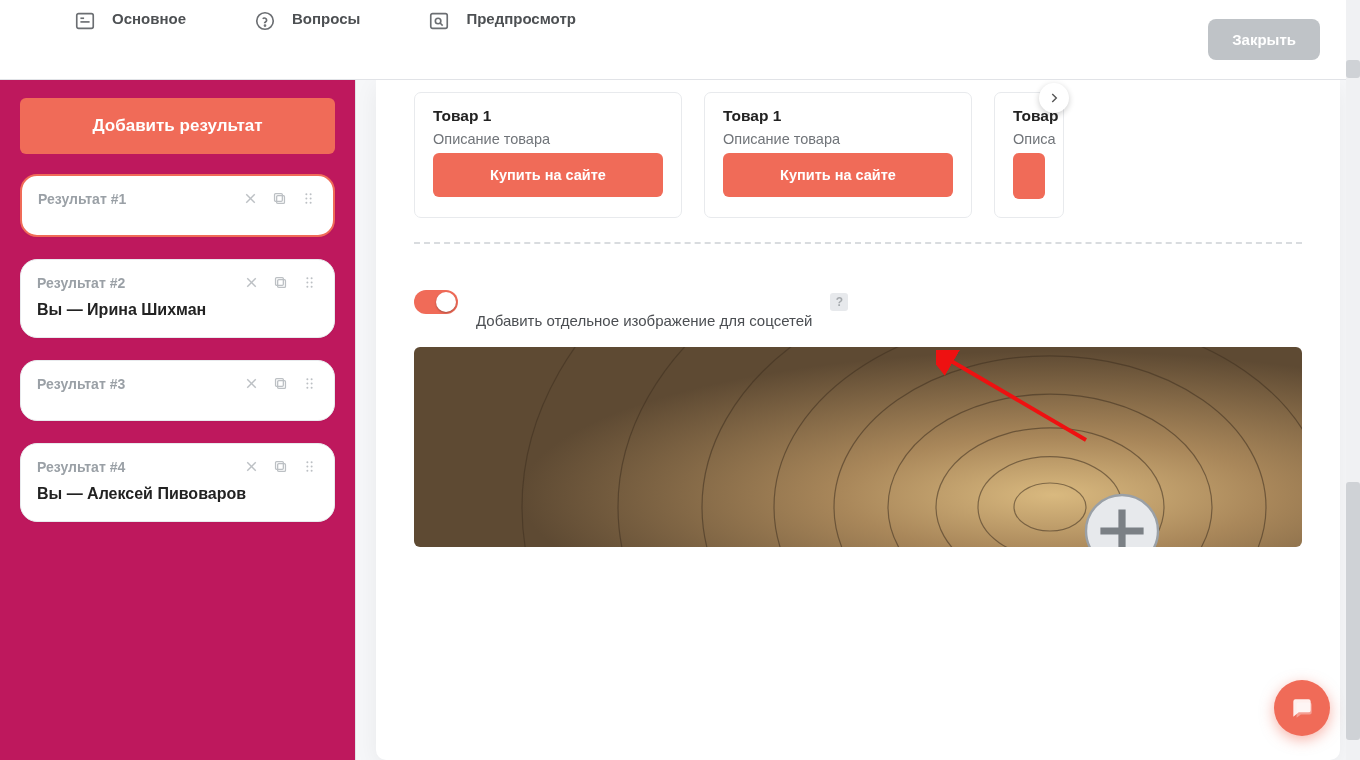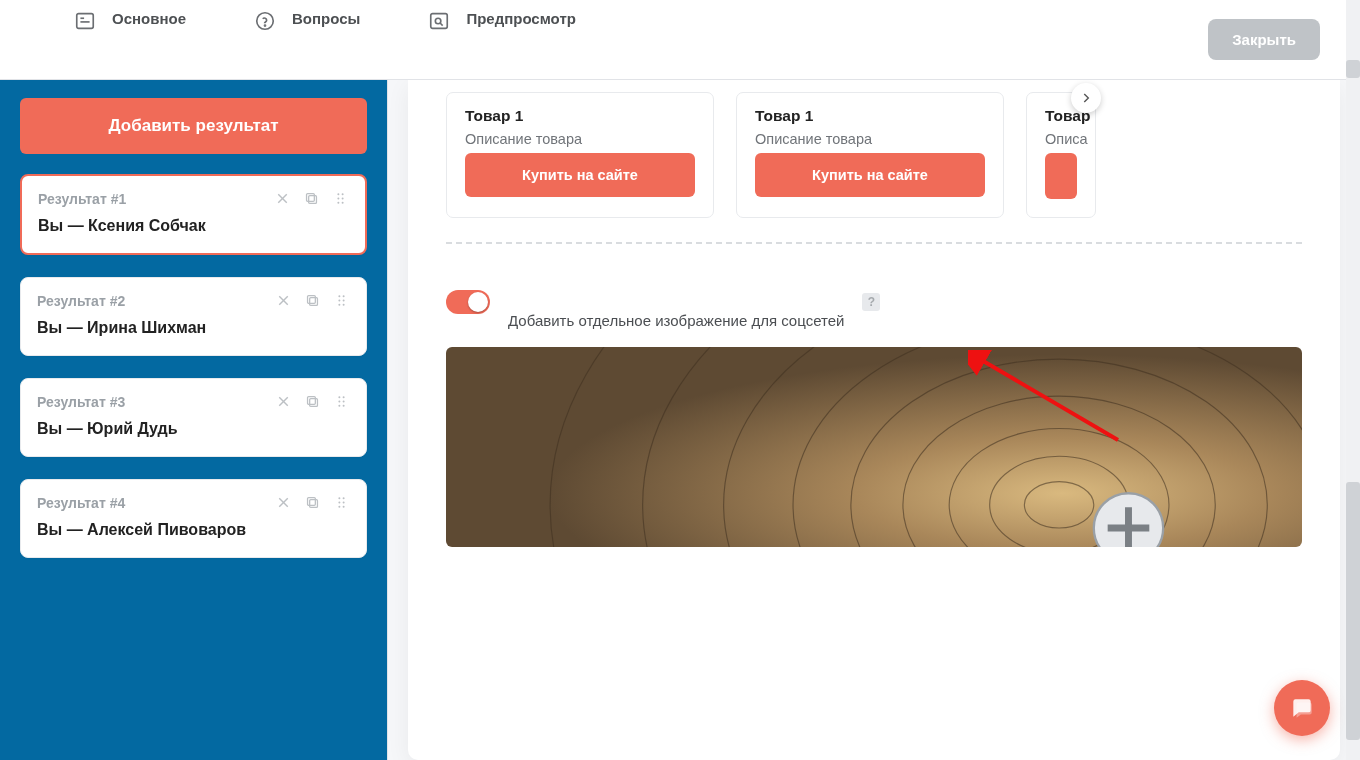--- a/index.html
+++ b/index.html
@@ -32,27 +32,27 @@
     content:"";position:absolute;left:0;right:0;bottom:-1px;height:3px;background:var(--accent);
   }
   .tab svg{width:22px;height:22px;}
   .close-btn{
     margin-left:auto;align-self:center;background:var(--grey-btn);color:#fff;
     border:none;border-radius:8px;padding:12px 24px;font-size:15px;font-weight:600;cursor:pointer;
   }
 
   
   .wrap{display:flex;height:calc(760px - 80px);}
-  .sidebar{width:388px;padding:18px 20px;background:#0369a1;border-right:1px solid var(--border);}
+  .sidebar{width:356px;padding:18px 20px;background:#be185d;border-right:1px solid var(--border);}
   .add-result{
     width:100%;background:var(--accent);color:#fff;border:none;border-radius:6px;
     font-size:17px;font-weight:700;padding:18px 0;cursor:pointer;margin-bottom:20px;
   }
   .result-card{
-    border:1px solid var(--card-border);border-radius:8px;padding:14px 16px 18px 16px;
+    border:1px solid var(--card-border);border-radius:17px;padding:14px 16px 18px 16px;
     margin-bottom:22px;background:#fff;box-shadow:0 1px 2px rgba(0,0,0,.03);
     position:relative;
   }
   .result-card.selected{border:2px solid var(--accent);}
   .result-head{
     display:flex;align-items:center;justify-content:space-between;color:var(--muted);
     font-size:14px;margin-bottom:10px;font-weight:600;
   }
   .result-head .icons{display:flex;gap:12px;color:#bcc0c4;}
   .result-head .icons svg{width:17px;height:17px;cursor:pointer;}
@@ -189,21 +189,20 @@
           <svg viewBox="0 0 24 24" fill="currentColor">
               <circle cx="9" cy="6" r="1.4"></circle>
               <circle cx="15" cy="6" r="1.4"></circle>
               <circle cx="9" cy="12" r="1.4"></circle>
               <circle cx="15" cy="12" r="1.4"></circle>
               <circle cx="9" cy="18" r="1.4"></circle>
               <circle cx="15" cy="18" r="1.4"></circle>
             </svg>
         </span>
       </div>
-      <div class="result-title">Вы — Ксения Собчак</div>
     </div>
 
     <div class="result-card">
       <div class="result-head">
         <span>Результат #2</span>
         <span class="icons">
           <svg viewBox="0 0 24 24" stroke="currentColor" stroke-width="2">
               <line x1="6" y1="6" x2="18" y2="18"></line>
               <line x1="18" y1="6" x2="6" y2="18"></line>
             </svg>
@@ -239,21 +238,20 @@
           <svg viewBox="0 0 24 24" fill="currentColor">
               <circle cx="9" cy="6" r="1.4"></circle>
               <circle cx="15" cy="6" r="1.4"></circle>
               <circle cx="9" cy="12" r="1.4"></circle>
               <circle cx="15" cy="12" r="1.4"></circle>
               <circle cx="9" cy="18" r="1.4"></circle>
               <circle cx="15" cy="18" r="1.4"></circle>
             </svg>
         </span>
       </div>
-      <div class="result-title">Вы — Юрий Дудь</div>
     </div>
 
     <div class="result-card">
       <div class="result-head">
         <span>Результат #4</span>
         <span class="icons">
           <svg viewBox="0 0 24 24" stroke="currentColor" stroke-width="2">
               <line x1="6" y1="6" x2="18" y2="18"></line>
               <line x1="18" y1="6" x2="6" y2="18"></line>
             </svg>

